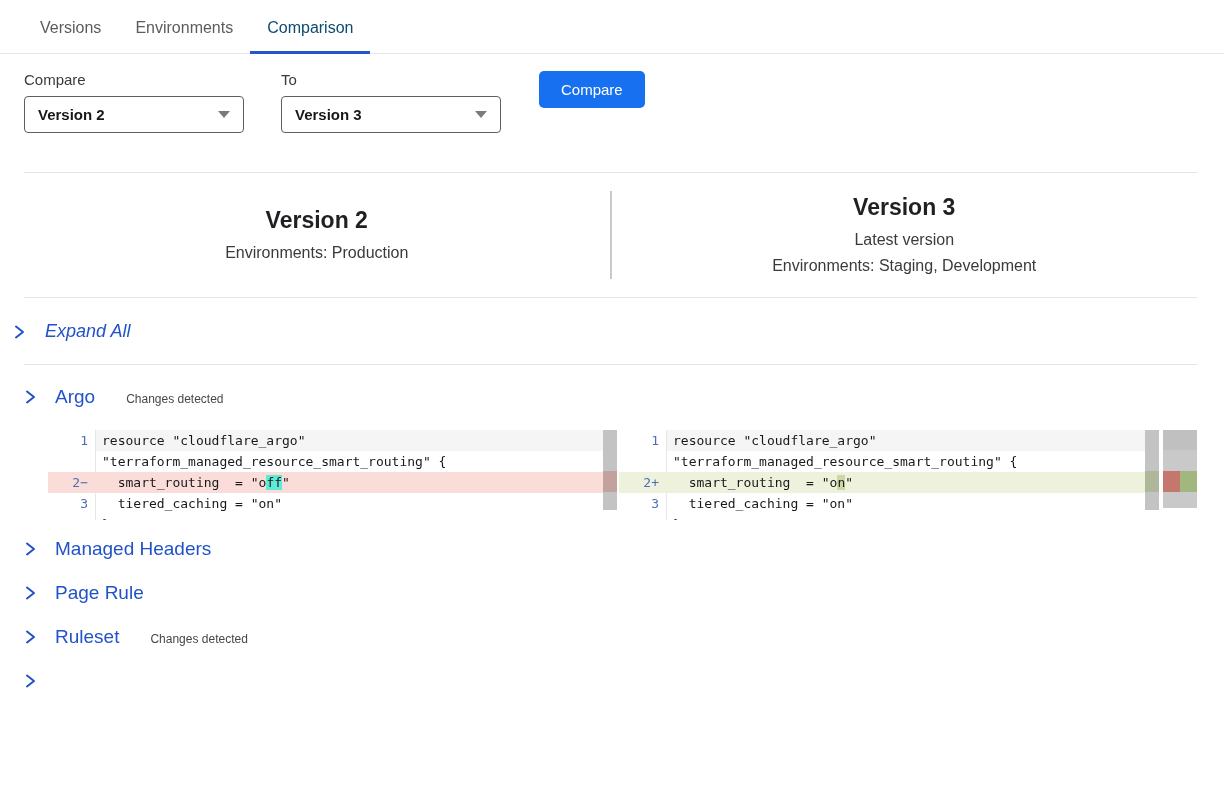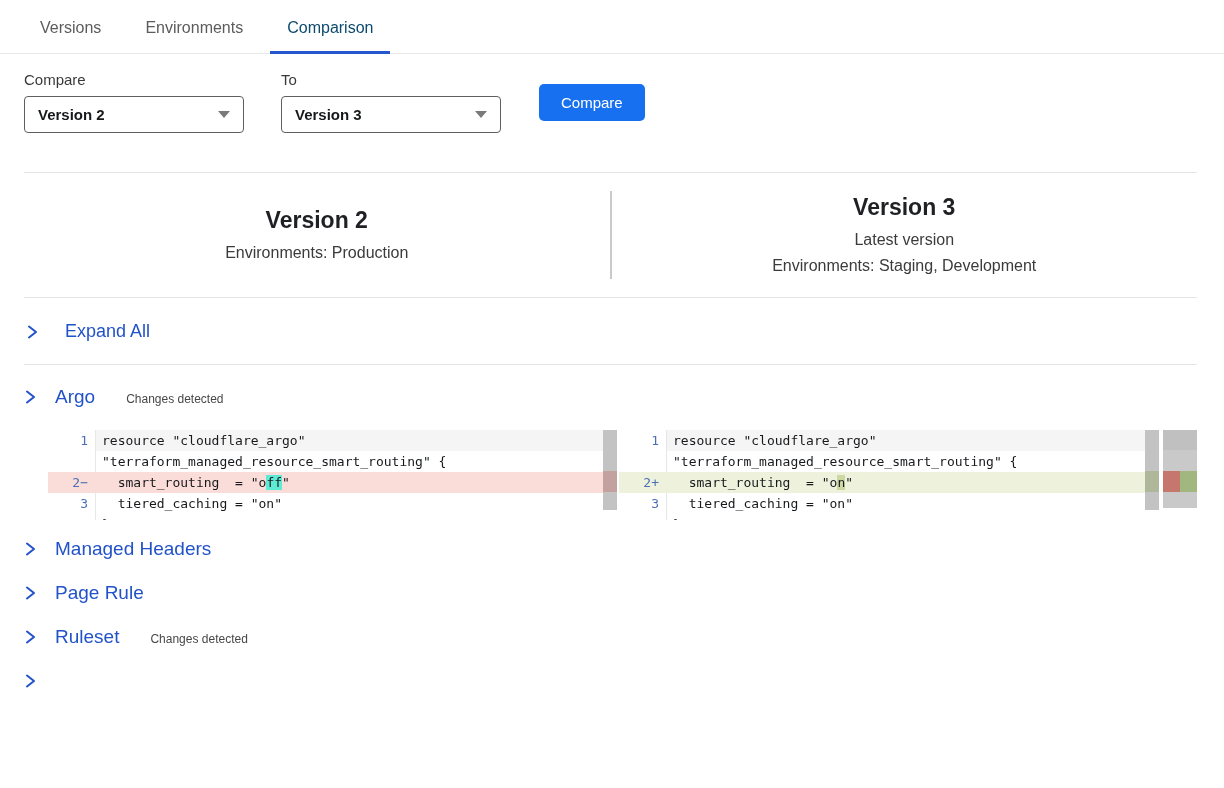--- a/index.html
+++ b/index.html
@@ -5,36 +5,36 @@
   * { box-sizing: border-box; margin: 0; padding: 0; }
   html, body { background: #ffffff; }
   body {
     width: 1224px; height: 788px; overflow: hidden;
     font-family: "Liberation Sans", sans-serif;
     color: #1c1c1e;
   }
 
   
   .tabbar {
-    display: flex; gap: 10px; padding-left: 23px;
+    display: flex; gap: 0; padding-left: 23px;
     border-bottom: 1px solid #e8e8e8;
   }
   .tab {
     font-size: 16px; color: #5c5c5c;
     padding: 19px 17px 14px 17px;
     border-bottom: 3px solid transparent;
     margin-bottom: -1px;
     cursor: pointer; background: none; border-top: none; border-left: none; border-right: none;
     font-family: "Liberation Sans", sans-serif;
   }
   .tab.active { color: #0c4a6e; font-weight: 500; border-bottom-color: #2456cd; }
 
   
   .form-row {
-    display: flex; align-items: center; gap: 37px;
+    display: flex; align-items: flex-start; gap: 37px;
     margin: 17px 27px 0 24px;
   }
   .field-label { font-size: 15px; color: #3a3a3a; margin-bottom: 8px; }
   .select-box {
     width: 220px; height: 37px;
     border: 1px solid #5f5f5f; border-radius: 4px;
     display: flex; align-items: center; padding: 0 13px;
     background: #fff; cursor: pointer;
   }
   .select-value { font-size: 15px; font-weight: bold; color: #16181a; }
@@ -58,21 +58,21 @@
   .ver-headers {
     display: grid; grid-template-columns: 1fr 2px 1fr;
     margin: 0 27px 0 24px; min-height: 124px; align-items: center;
   }
   .ver-col { text-align: center; padding: 10px 0; }
   .ver-title { font-size: 23px; font-weight: 600; color: #1f2023; line-height: 1.3; }
   .ver-sub { font-size: 16px; color: #3b3b3b; margin-top: 7px; line-height: 1.3; }
   .v-divider { width: 2px; height: 88px; background: #c9c9c9; align-self: center; }
 
   
-  .expand-row { display: flex; align-items: center; gap: 26px; padding: 23px 0 22px 26px; cursor: pointer; }
+  .expand-row { display: flex; align-items: center; gap: 19px; padding: 23px 0 22px 13px; cursor: pointer; font-style: italic; }
   .expand-label { font-size: 18px; color: #2152c9; }
   .chev { flex: 0 0 auto; display: block; }
 
   .sections { margin-left: 24px; }
   .section-row {
     display: flex; align-items: center; gap: 18px;
     margin-top: 20px; height: 24px; cursor: pointer;
   }
   .section-row.first { margin-top: 25px; }
   .section-label { font-size: 19px; color: #2152c9; }

